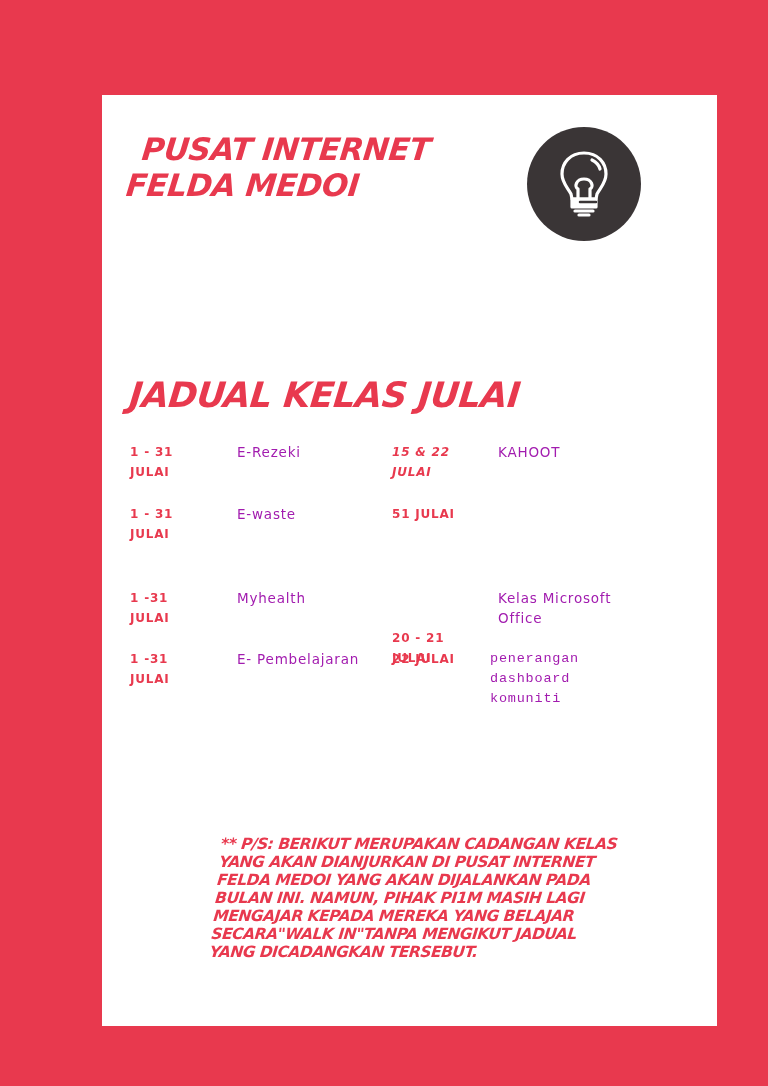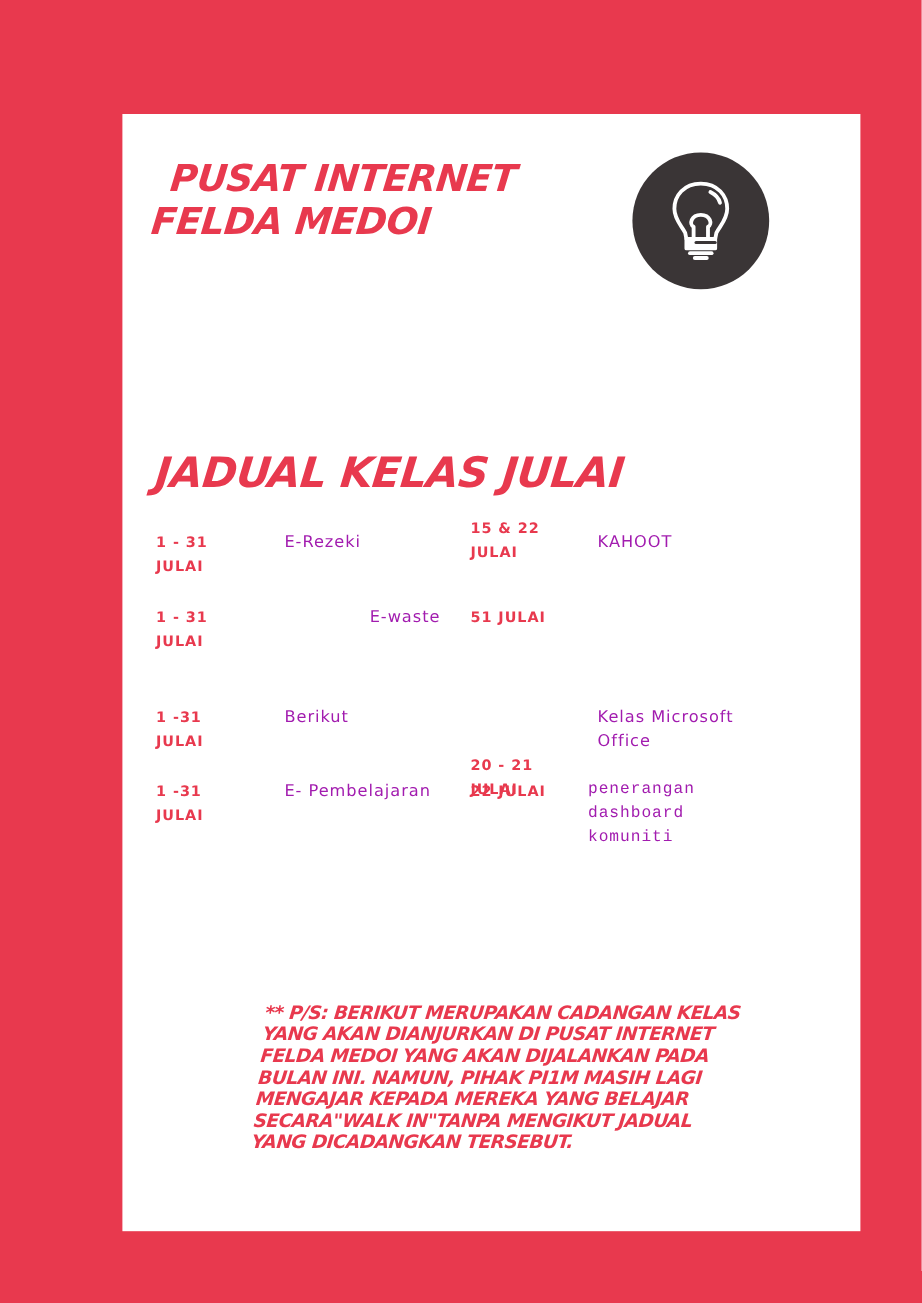--- a/index.html
+++ b/index.html
@@ -131,31 +131,31 @@
   <h2 class="section-title brush">Jadual Kelas Julai</h2>
 
   <div class="schedule">
 
     <div class="date" style="left:28px; top:347px;">1 - 31
 JULAI</div>
     <div class="cls" style="left:135px; top:347px;">E-Rezeki</div>
 
     <div class="date" style="left:28px; top:409px;">1 - 31
 JULAI</div>
-    <div class="cls" style="left:135px; top:409px;text-align:right;">E-waste</div>
+    <div class="cls" style="left:135px; top:409px;">E-waste</div>
 
     <div class="date" style="left:28px; top:493px;">1 -31
 JULAI</div>
-    <div class="cls" style="left:135px; top:493px;">Berikut</div>
+    <div class="cls" style="left:135px; top:493px;">Myhealth</div>
 
     <div class="date" style="left:28px; top:554px;">1 -31
 JULAI</div>
     <div class="cls" style="left:135px; top:554px; width:150px;">E- Pembelajaran</div>
 
-    <div class="date" style="left:290px; top:335px;">15 &amp; 22
+    <div class="date" style="left:290px; top:347px;font-style:italic;">15 &amp; 22
 JULAI</div>
     <div class="cls" style="left:396px; top:347px;">KAHOOT</div>
 
     <div class="date" style="left:290px; top:409px;">51 JULAI</div>
 
     <div class="date" style="left:290px; top:493px;margin-top:40px;">20 - 21
 JULAI</div>
     <div class="cls" style="left:396px; top:493px; width:130px;">Kelas Microsoft Office</div>
 
     <div class="date" style="left:290px; top:554px;">22 JULAI</div>

